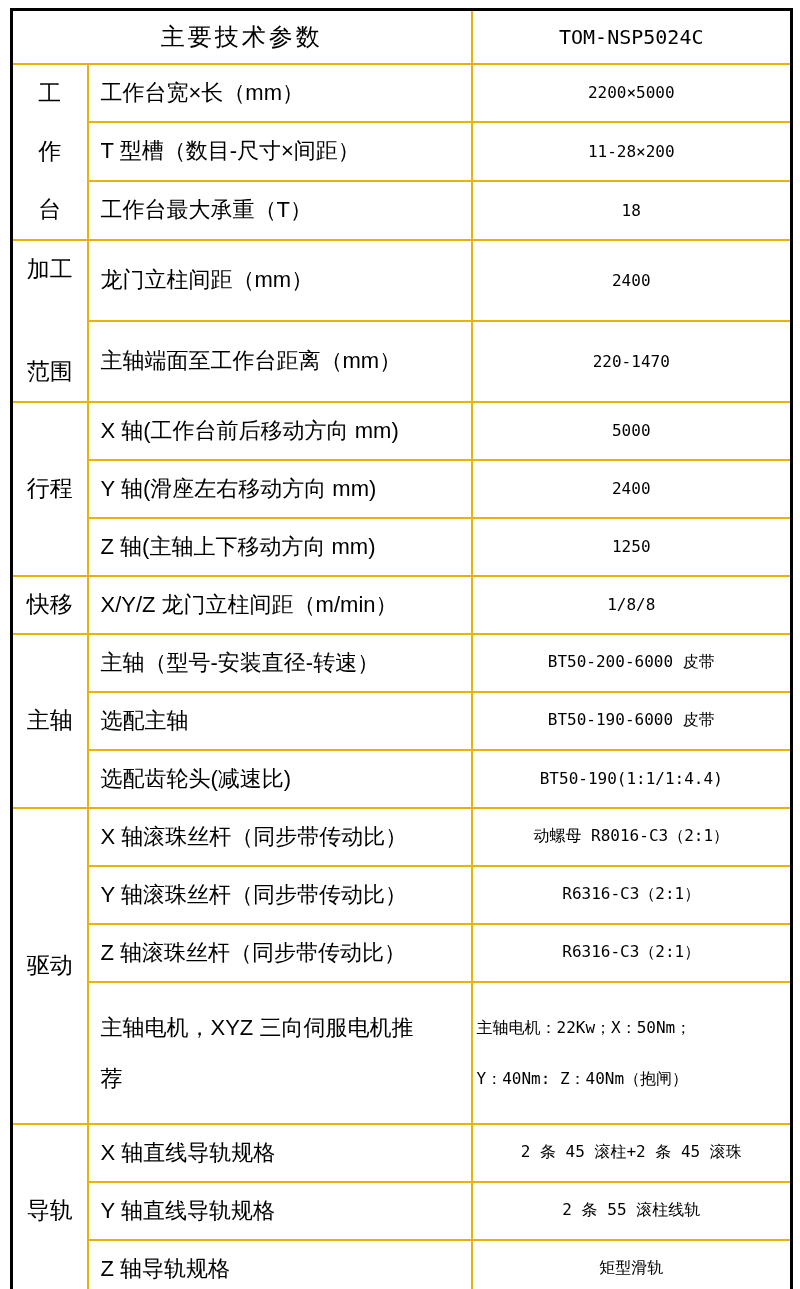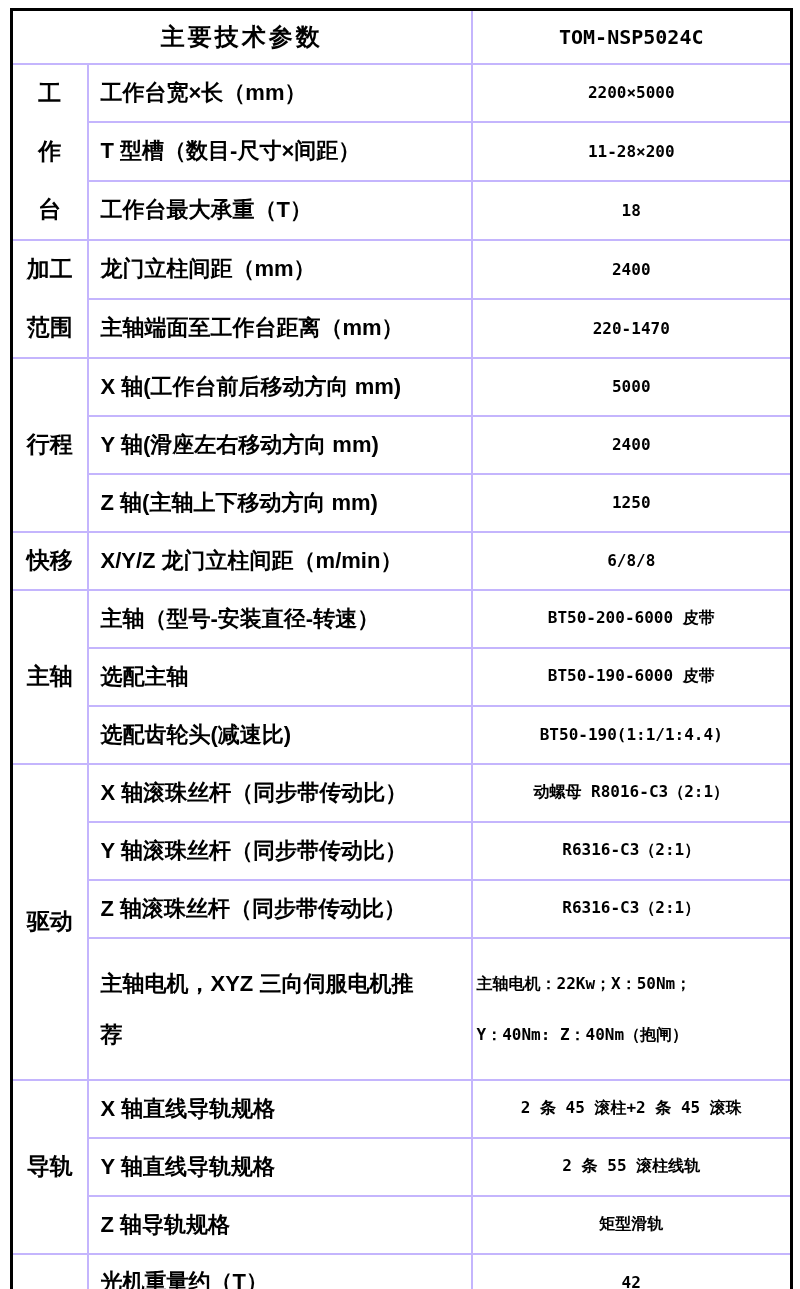--- a/index.html
+++ b/index.html
@@ -16,22 +16,22 @@
     left: 10px;
     top: 8px;
   }
   table.spec {
     border-collapse: collapse;
     table-layout: fixed;
     width: 780px;
     border: 3px solid #000;
   }
   table.spec td, table.spec th {
-    border: 2px solid #c4b5fd;
-    font-weight: bold;
+    border: 2px solid #eab308;
+    font-weight: normal;
     overflow: hidden;
     vertical-align: middle;
   }
   col.c-group { width: 76px; }
   col.c-param { width: 384px; }
   col.c-value { width: 320px; }
 
   tr.r-head { height: 54px; }
   tr.r { height: 58px; }
   tr.r-tall { height: 142px; }
@@ -51,21 +51,21 @@
     font-size: 23px;
     padding: 0;
   }
   .vstack {
     display: grid;
     align-items: center;
     justify-items: center;
   }
   .vstack > div { line-height: 1; }
   .rows3 { grid-auto-rows: 58px; }
-  .rows2 { grid-auto-rows: 58px; }
+  .rows2 { grid-auto-rows: 58px; gap: 44px; }
   td.param {
     text-align: left;
     padding: 0 6px 0 12px;
     font-size: 22px;
   }
   td.value {
     text-align: center;
     font-size: 16px;
     font-family: "DejaVu Sans Mono", monospace;
     padding: 0 4px;
@@ -141,21 +141,21 @@
       <td class="value">2400</td>
     </tr>
     <tr class="r">
       <td class="param">Z 轴(主轴上下移动方向 mm)</td>
       <td class="value">1250</td>
     </tr>
 
     <tr class="r">
       <td class="group">快移</td>
       <td class="param">X/Y/Z 龙门立柱间距（m/min）</td>
-      <td class="value">6/8/8</td>
+      <td class="value">1/8/8</td>
     </tr>
 
     <tr class="r">
       <td class="group" rowspan="3">主轴</td>
       <td class="param">主轴（型号-安装直径-转速）</td>
       <td class="value">BT50-200-6000 皮带</td>
     </tr>
     <tr class="r">
       <td class="param">选配主轴</td>
       <td class="value">BT50-190-6000 皮带</td>

